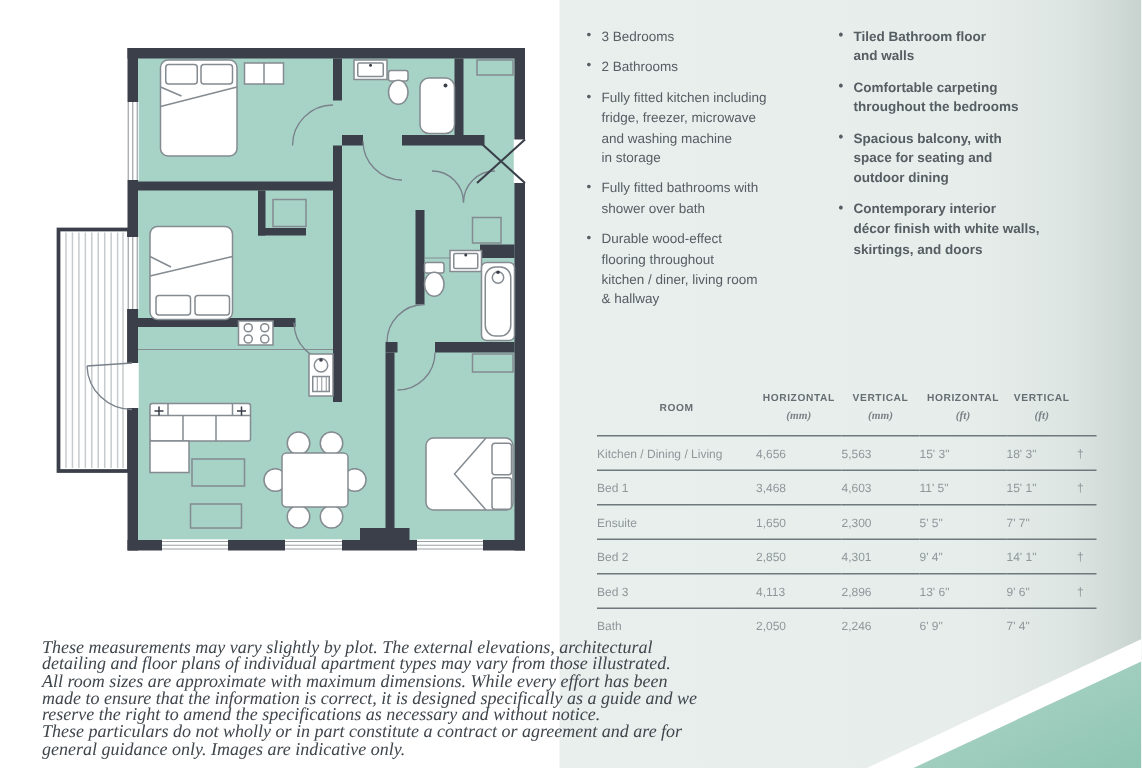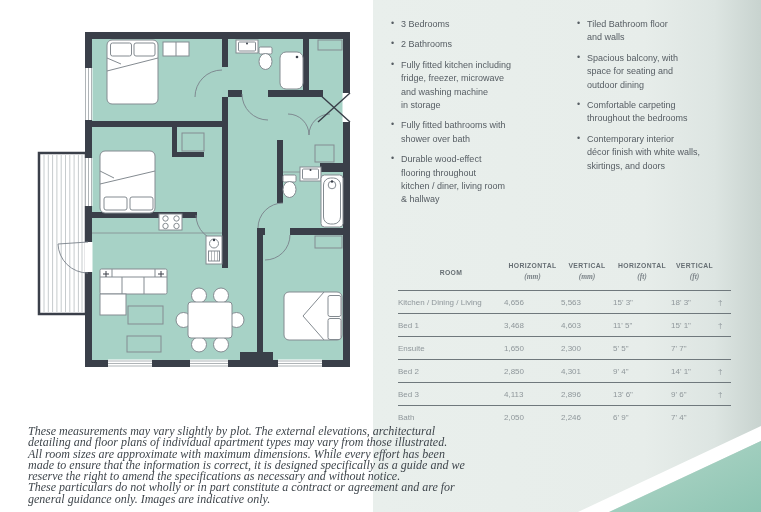--- a/index.html
+++ b/index.html
@@ -6,21 +6,21 @@
   #page{position:relative;width:761px;height:512px;background:#ffffff;overflow:hidden;
         font-family:"Liberation Sans",sans-serif;}
   
   #panel{position:absolute;left:373px;top:0;width:388px;height:512px;
          background:linear-gradient(90deg,#e9efec 0%,#e7edea 70%,#dde5e2 88%,#c8d3cf 100%);}
   
   #plan{position:absolute;left:0;top:0;width:380px;height:390px;}
   
   .features{position:absolute;top:18px;font-size:9px;line-height:13.4px;color:#565d63;}
   #features-left{left:390px;width:165px;}
-  #features-right{left:576px;width:180px;}
+  #features-right{left:558px;width:180px;font-weight:bold;}
   .bullet-item{position:relative;padding-left:11px;margin-bottom:7px;white-space:pre;}
   .bullet-item::before{content:"\2022";position:absolute;left:1px;top:-1px;color:#565d63;}
   
   #room-table{position:absolute;left:398px;top:262px;width:333px;border-collapse:collapse;table-layout:fixed;}
   #room-table th{text-align:center;vertical-align:top;padding:0 0 9px 0;border-bottom:1px solid #6f787c;}
   .th-label{font-size:6.8px;font-weight:700;letter-spacing:.4px;color:#666e73;}
   .th-unit{font-family:"Liberation Serif",serif;font-style:italic;font-size:7.5px;color:#7b8388;margin-top:3px;}
   .th-room{padding-top:7px;}
   #room-table td{height:22px;font-size:8px;color:#8f979b;border-bottom:1px solid #6f787c;padding:0;}
   #room-table tr:last-child td{border-bottom:none;}
@@ -209,25 +209,25 @@
     <div class="bullet-item">Fully fitted bathrooms with
 shower over bath</div>
     <div class="bullet-item">Durable wood-effect
 flooring throughout
 kitchen / diner, living room
 &amp; hallway</div>
   </div>
   <div id="features-right" class="features">
     <div class="bullet-item">Tiled Bathroom floor
 and walls</div>
+    <div class="bullet-item">Comfortable carpeting
+throughout the bedrooms</div>
     <div class="bullet-item">Spacious balcony, with
 space for seating and
 outdoor dining</div>
-    <div class="bullet-item">Comfortable carpeting
-throughout the bedrooms</div>
     <div class="bullet-item">Contemporary interior
 décor finish with white walls,
 skirtings, and doors</div>
   </div>
 
   <table id="room-table">
     <colgroup>
       <col class="c-room">
         <col class="c-hmm">
         <col class="c-vmm">

